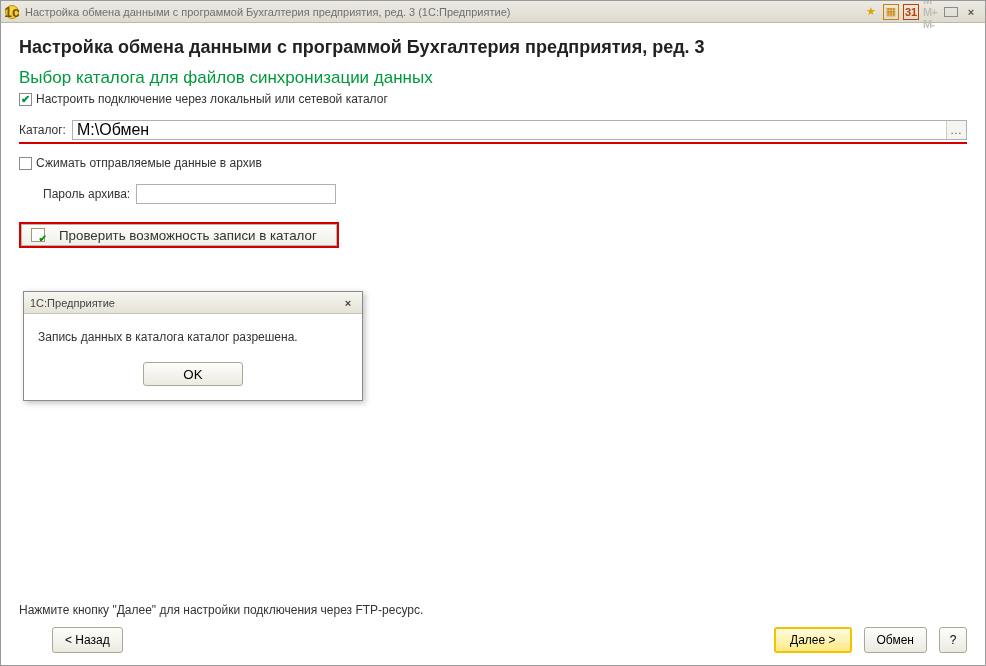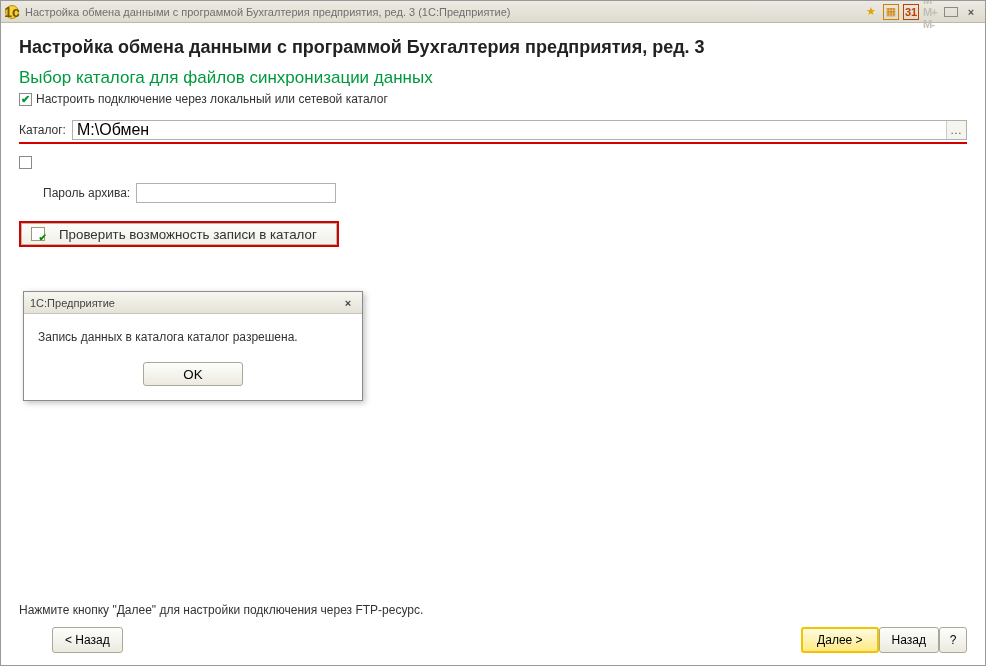--- a/index.html
+++ b/index.html
@@ -168,21 +168,21 @@
     font-family:inherit;
   }
 
   .footer {
     margin-top: auto;
   }
   .hint {
     color:#333; margin-bottom: 10px;
   }
   .btn-row {
-    display:flex; align-items:flex-start; gap:0;padding-left:33px;
+    display:flex; align-items:flex-start; gap:12px;padding-left:33px;
   }
   .btn {
     height: 26px;
     padding: 0 12px;
     background: linear-gradient(#fdfdfb,#eceae0);
     border:1px solid #a9a99a;
     border-radius: 3px;
     font-family:inherit; font-size:12px;
     cursor:pointer;
     display:flex; align-items:center; justify-content:center;
@@ -226,20 +226,21 @@
     <span class="field-label">Каталог:</span>
     <div class="catalog-wrap">
       <input type="text" value="M:\Обмен" style="">
       <div class="catalog-btn">...</div>
     </div>
   </div>
   <div class="underline-red"></div>
 
   <div class="chk-row">
     <span class="checkbox unchecked">✔</span>
+    <span>Сжимать отправляемые данные в архив</span>
   </div>
 
   <div class="field-row indent">
     <span class="field-label">Пароль архива:</span>
     <input class="pwd-input" type="text" value="" style="">
   </div>
 
   <div>
     <button class="check-btn">
       <span class="doc-icon"></span>
@@ -257,17 +258,17 @@
       <button class="dialog-ok">OK</button>
     </div>
   </div>
 
   <div class="footer">
     <div class="hint">Нажмите кнопку "Далее" для настройки подключения через FTP-ресурс.</div>
     <div class="btn-row">
       <button class="btn">&lt; Назад</button>
       <span class="grow"></span>
       <button class="btn primary">Далее &gt;</button>
-      <button class="btn">Назад</button>
+      <button class="btn">Обмен</button>
       <button class="btn help">?</button>
     </div>
   </div>
 </div>
 
 </body></html>

